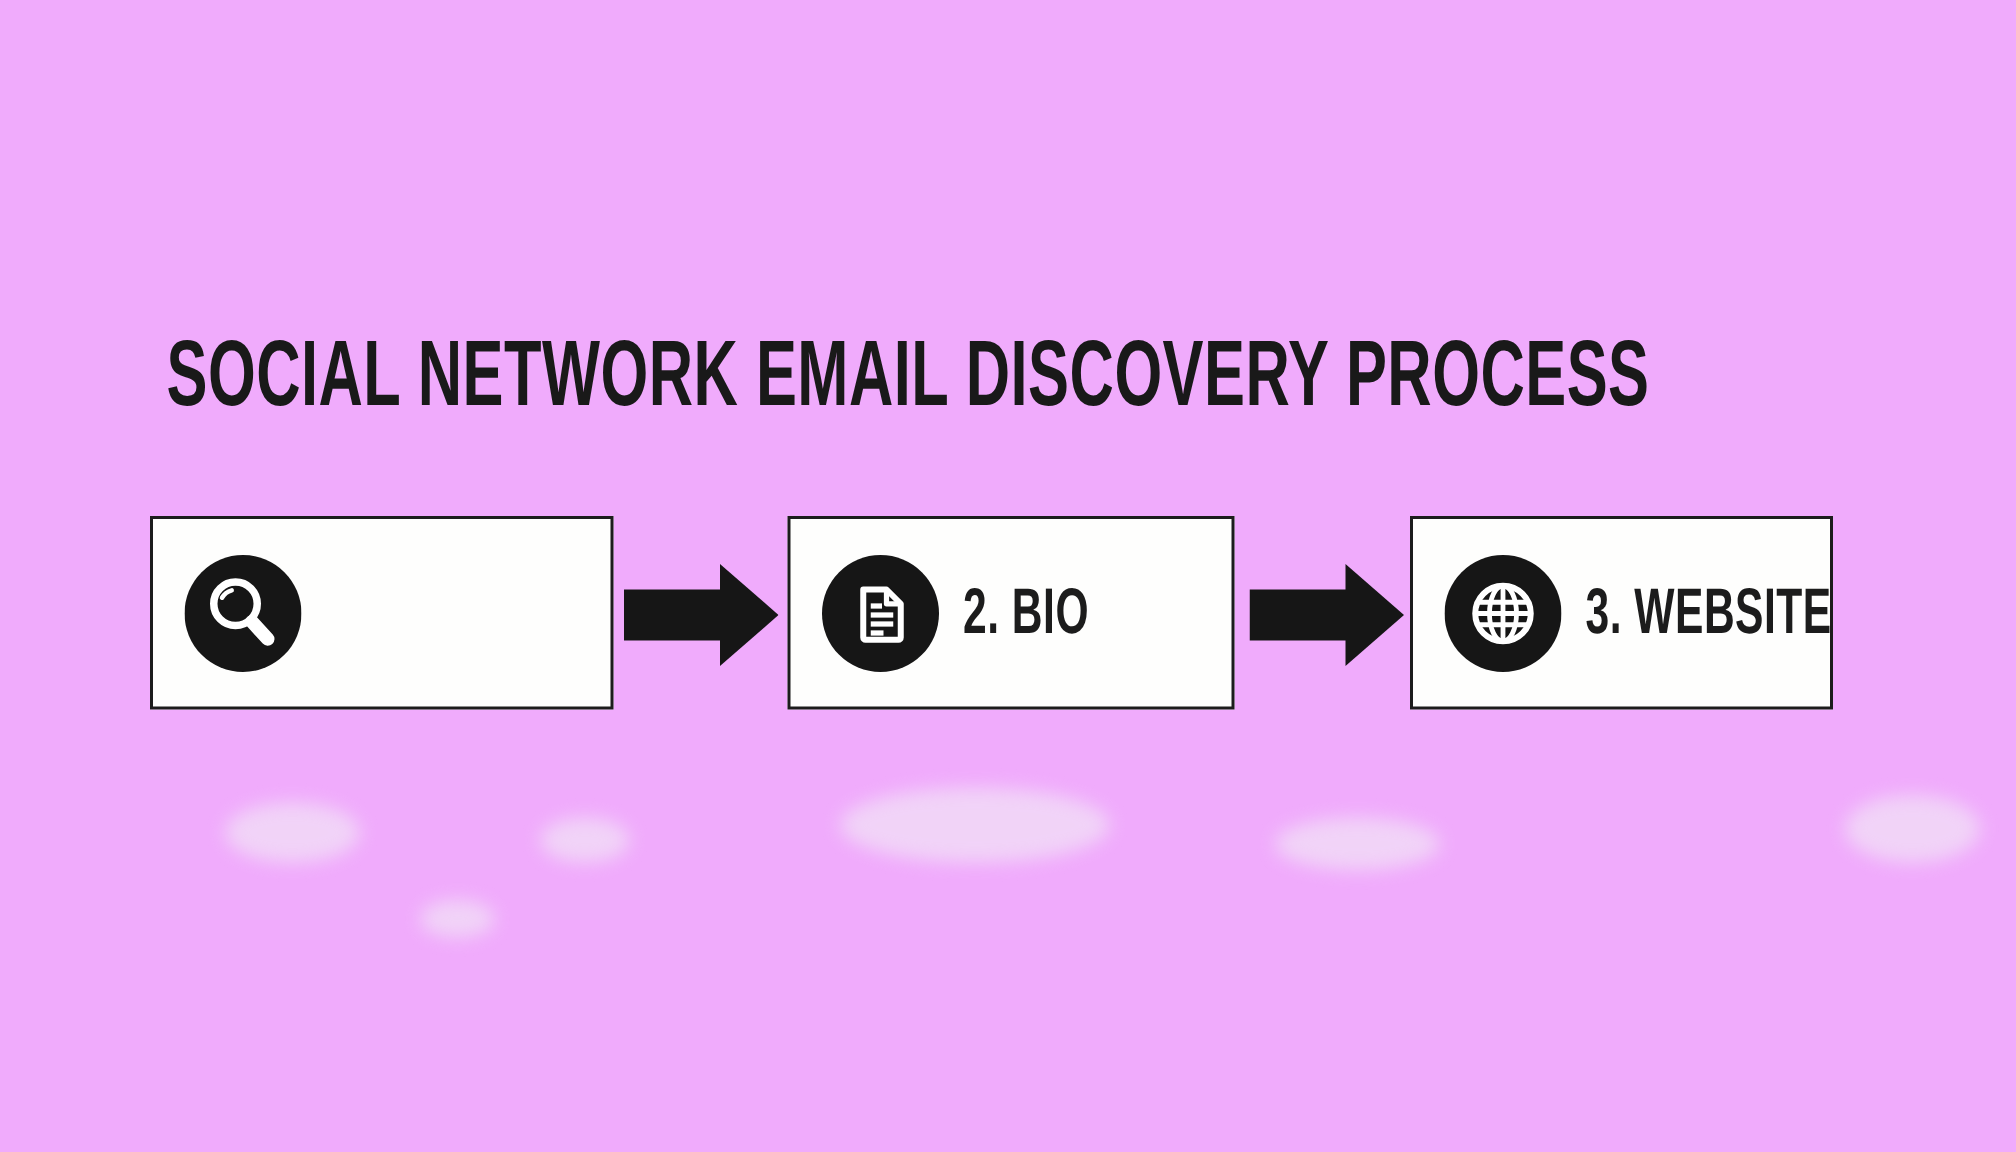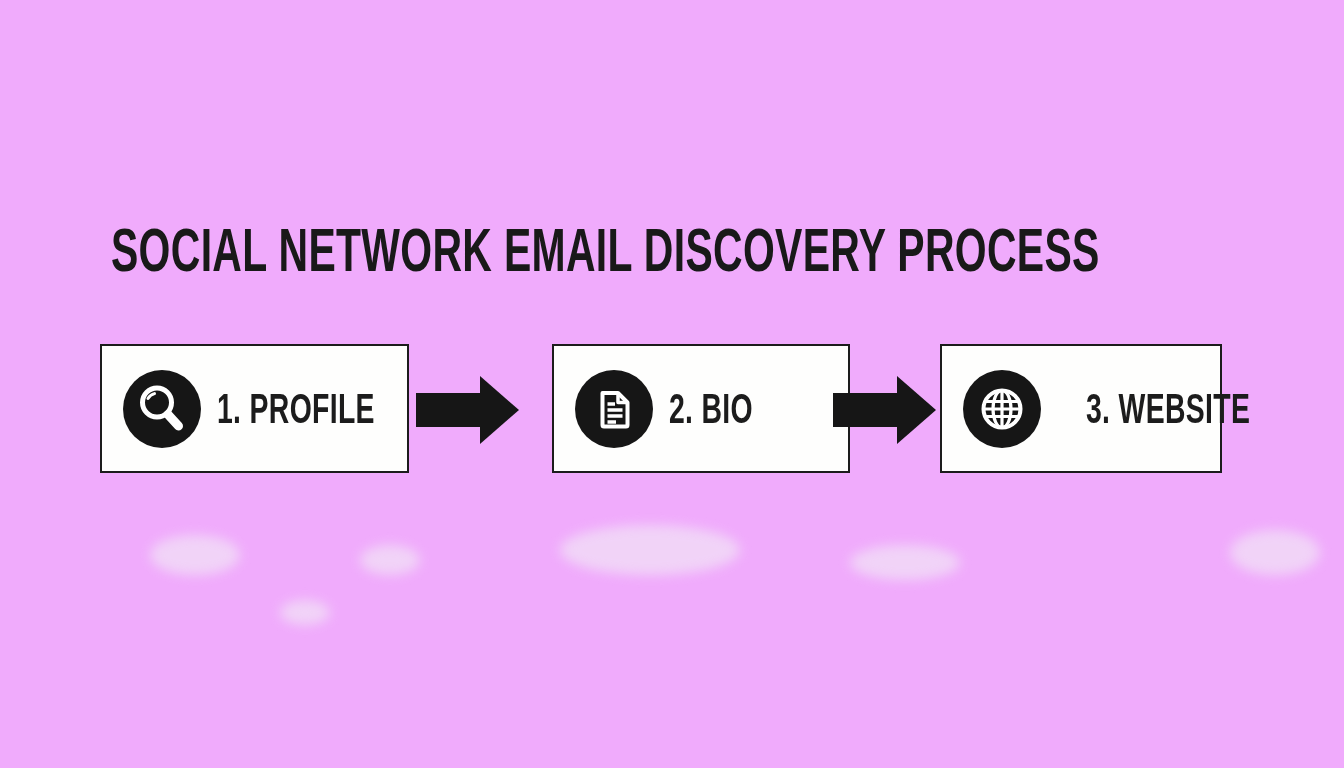--- a/index.html
+++ b/index.html
@@ -49,22 +49,22 @@
     position: absolute;
     top: 344px;
     height: 129px;
     box-sizing: border-box;
     background: #fefefd;
     border: 2px solid #1c1c1c;
     display: flex;
     align-items: center;
   }
   .step-1 { left: 100px; width: 309px; }
-  .step-2 { left: 552px; width: 298px; }
-  .step-3 { left: 940px; width: 282px; gap: 29px; }
+  .step-2 { left: 525px; width: 298px; }
+  .step-3 { left: 940px; width: 282px; }
 
   .icon-circle {
     width: 78px;
     height: 78px;
     margin-left: 21px;
     flex: 0 0 auto;
     line-height: 0;
   }
 
   .label-wrap { margin-left: 16px; line-height: 1; }
@@ -99,21 +99,20 @@
 
   <div class="step step-1">
     <span class="icon-circle">
       <svg width="78" height="78" viewBox="0 0 78 78">
         <circle cx="39" cy="39" r="39" fill="#161616"></circle>
         <circle cx="34" cy="32.5" r="14.5" fill="none" stroke="#ffffff" stroke-width="5"></circle>
         <path d="M25 28.5 A 11 11 0 0 1 31.5 23.6" stroke="#ffffff" stroke-width="3" fill="none" stroke-linecap="round"></path>
         <line x1="45" y1="44.5" x2="55.5" y2="56" stroke="#ffffff" stroke-width="9" stroke-linecap="round"></line>
       </svg>
     </span>
-    <span class="label-wrap"><span class="cond step-label">1. PROFILE</span></span>
   </div>
 
   <span class="arrow arrow-1">
     <svg width="103" height="70" viewBox="0 0 103 70">
       <rect x="0" y="18" width="66" height="34" fill="#161616"></rect>
       <polygon points="64,1 103,35 64,69" fill="#161616"></polygon>
     </svg>
   </span>
 
   <div class="step step-2">

